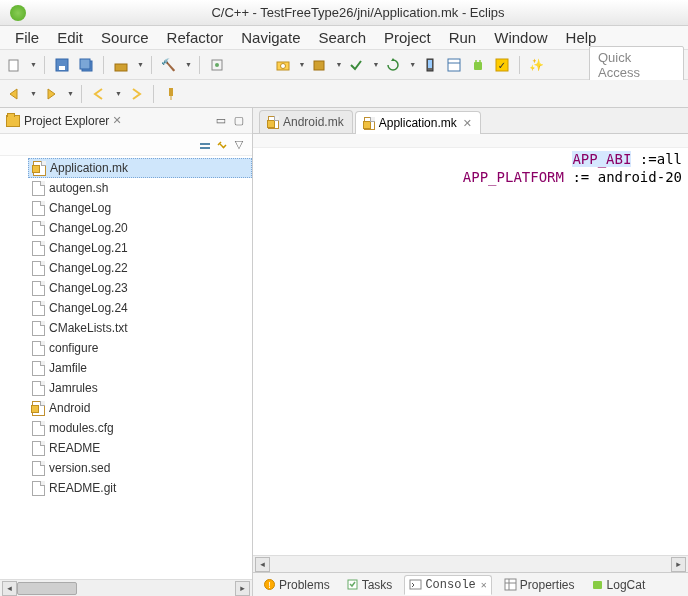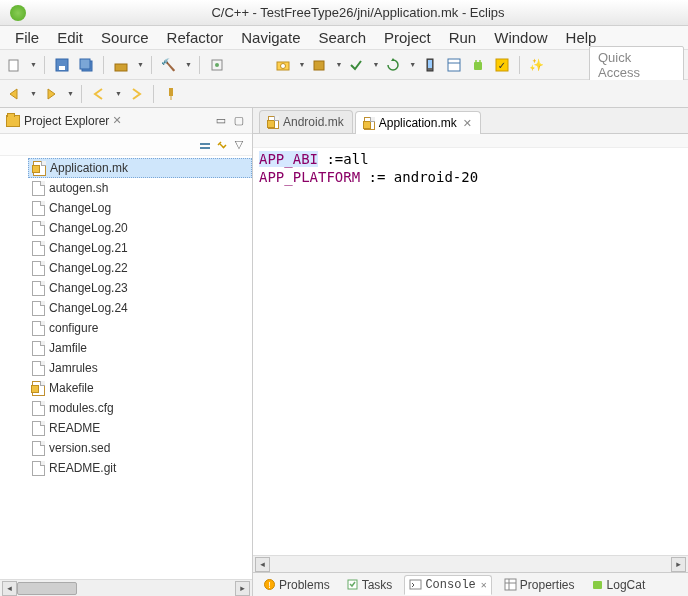--- a/index.html
+++ b/index.html
@@ -71,20 +71,21 @@
     font-size: 13px;
     color: #888;
     border-radius: 2px;
     width: 95px;
   }
   
   .main {
     flex: 1;
     display: flex;
     overflow: hidden;
+    text-align: right;
   }
   
   .explorer {
     width: 253px;
     border-right: 1px solid #ccc;
     background: #fff;
     display: flex;
     flex-direction: column;
     overflow: hidden;
   }
@@ -434,33 +435,37 @@
         <div class="tree-item">
           <span class="file-icon"></span>
           <span>ChangeLog.23</span>
         </div>
         <div class="tree-item">
           <span class="file-icon"></span>
           <span>ChangeLog.24</span>
         </div>
         <div class="tree-item">
           <span class="file-icon"></span>
+          <span>CMakeLists.txt</span>
+        </div>
+        <div class="tree-item">
+          <span class="file-icon"></span>
           <span>configure</span>
         </div>
         <div class="tree-item">
           <span class="file-icon"></span>
           <span>Jamfile</span>
         </div>
         <div class="tree-item">
           <span class="file-icon"></span>
           <span>Jamrules</span>
         </div>
         <div class="tree-item">
           <span class="file-icon mk"></span>
-          <span>Makefile</span>
+          <span>Android</span>
         </div>
         <div class="tree-item">
           <span class="file-icon"></span>
           <span>modules.cfg</span>
         </div>
         <div class="tree-item">
           <span class="file-icon"></span>
           <span>README</span>
         </div>
         <div class="tree-item">

